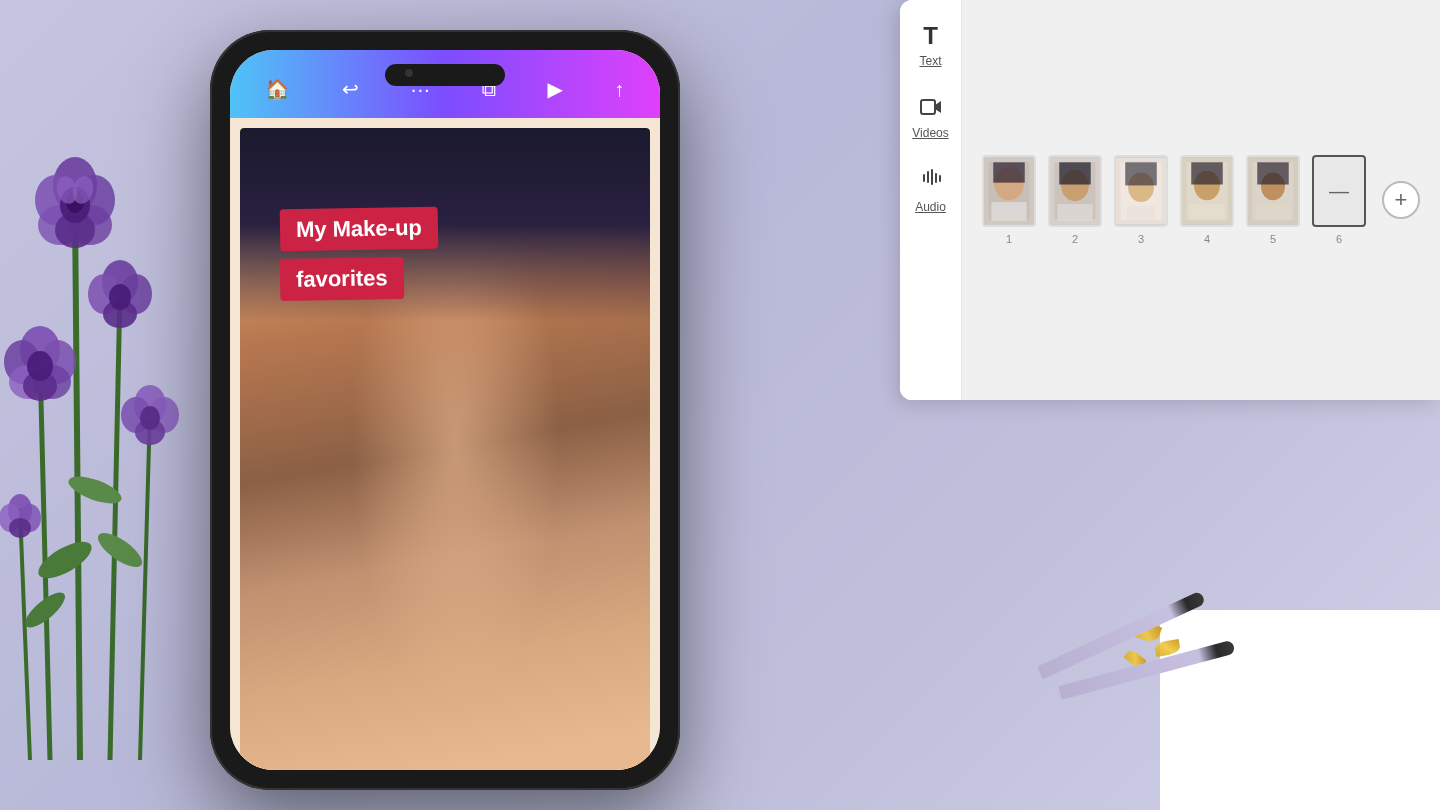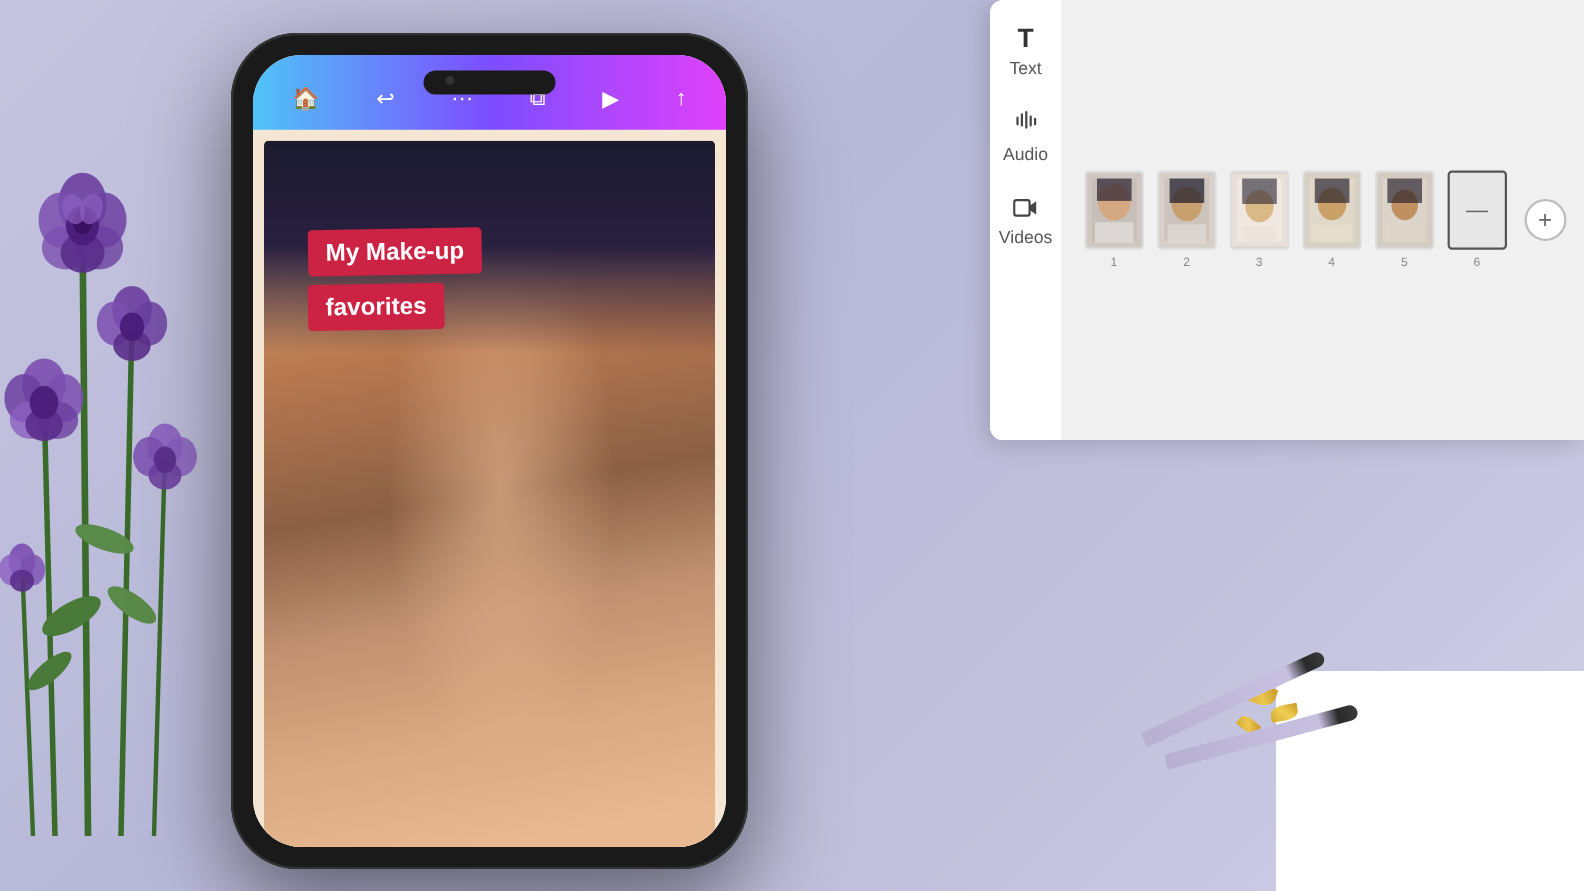--- a/index.html
+++ b/index.html
@@ -185,23 +185,24 @@
       color: #555;
       gap: 4px;
     }
 
     .sidebar-tool .tool-icon {
       font-size: 22px;
       color: #444;
     }
 
     .sidebar-tool .tool-label {
-      font-size: 16px;
+      font-size: 12px;
       color: #555;
       font-weight: 500;
+      text-decoration: underline;
     }
 
     
     .editor-main {
       flex: 1;
       background: #f8f8f8;
       display: flex;
       flex-direction: column;
     }
 
@@ -420,35 +421,35 @@
 
   <div class="editor-sidebar">
 
     <div class="sidebar-tool">
       <span class="tool-icon" style="font-size:24px;font-weight:700;color:#333;">T</span>
       <span class="tool-label">Text</span>
     </div>
 
     <div class="sidebar-tool">
       <span class="tool-icon">
-        <svg width="22" height="22" viewBox="0 0 22 22" fill="none" xmlns="http://www.w3.org/2000/svg">
-          <path d="M8 4v10M12 2v14M16 6v8M4 7v6M20 8v5" stroke="#444" stroke-width="2" stroke-linecap="round"></path>
-        </svg>
-      </span>
-      <span class="tool-label">Audio</span>
-    </div>
-
-    <div class="sidebar-tool">
-      <span class="tool-icon">
         <svg width="22" height="18" viewBox="0 0 22 18" fill="none" xmlns="http://www.w3.org/2000/svg">
           <rect x="1" y="2" width="14" height="14" rx="2" stroke="#444" stroke-width="2"></rect>
           <path d="M15 7l6-4v12l-6-4V7z" fill="#444"></path>
         </svg>
       </span>
       <span class="tool-label">Videos</span>
+    </div>
+
+    <div class="sidebar-tool">
+      <span class="tool-icon">
+        <svg width="22" height="22" viewBox="0 0 22 22" fill="none" xmlns="http://www.w3.org/2000/svg">
+          <path d="M8 4v10M12 2v14M16 6v8M4 7v6M20 8v5" stroke="#444" stroke-width="2" stroke-linecap="round"></path>
+        </svg>
+      </span>
+      <span class="tool-label">Audio</span>
     </div>
 
   </div>
 
   <div class="editor-main">
     <div class="slides-strip">
 
       <div class="slide-thumb">
         <div class="slide-thumb-img">
           <svg width="54" height="72" viewBox="0 0 54 72">

